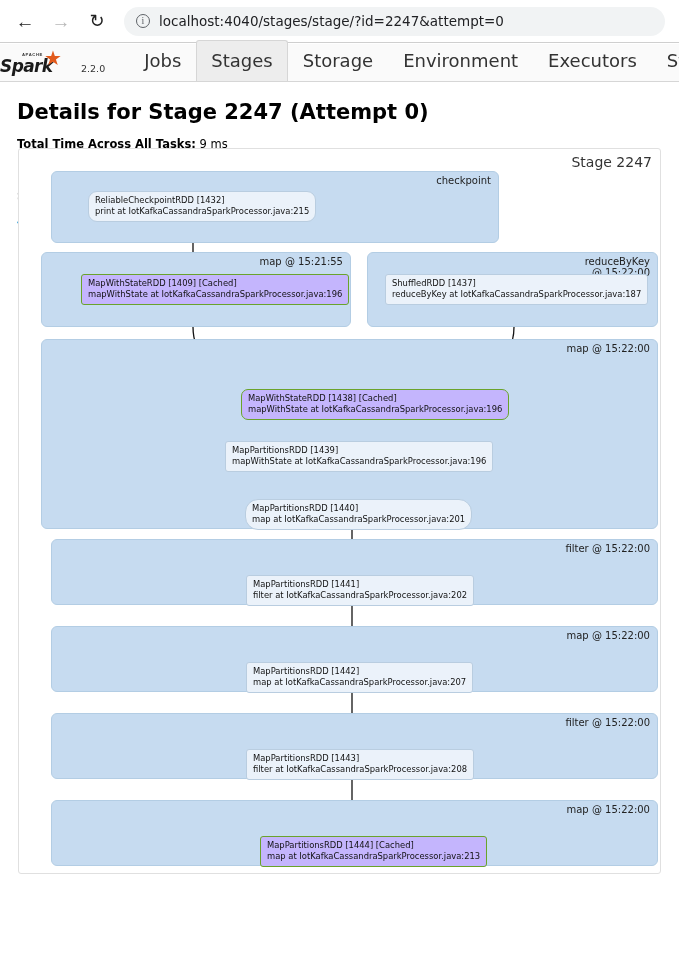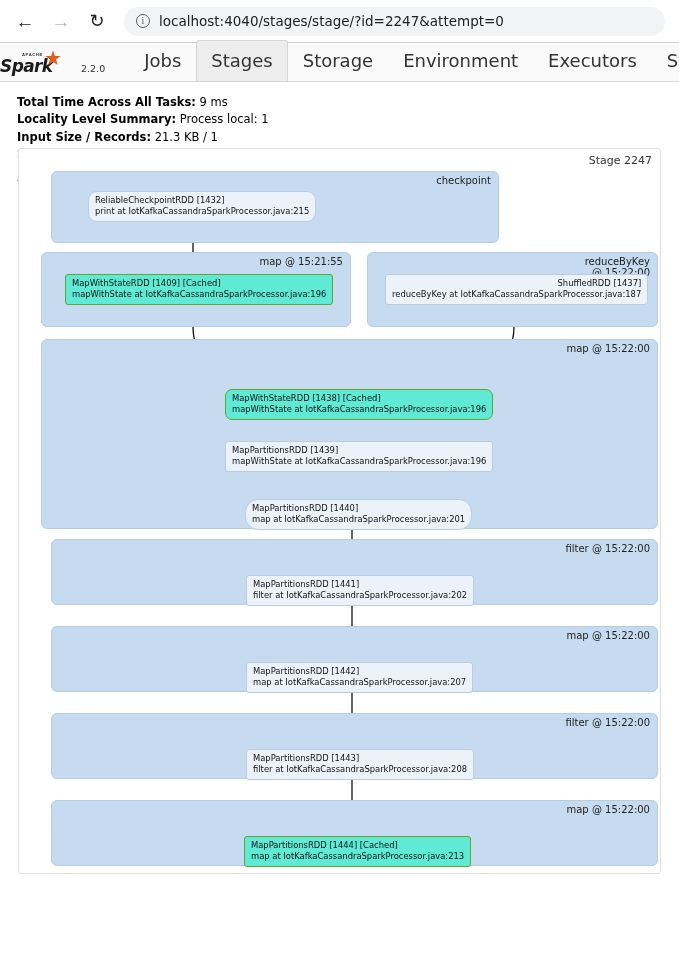--- a/index.html
+++ b/index.html
@@ -113,21 +113,21 @@
 
   
   .dag-wrap{
     position:absolute; left:18px; top:148px;
     width:643px; height:726px;
     background:#ffffff;
     border:1px solid #e0e0e0; border-radius:3px;
   }
   .stage-label{
     position:absolute; right:8px; top:5px;
-    font-size:11px; color:#333;
+    font-size:14px; color:#333;
     font-family:"DejaVu Sans", sans-serif;
   }
   .cluster{
     position:absolute;
     background:#c6dbf0;
     border:1px solid #b3cde4;
     border-radius:6px;
   }
   .cluster-label{
     position:absolute; right:7px; top:3px;
@@ -139,22 +139,23 @@
     position:absolute;
     background:#ebf2fa;
     border:1px solid #b9cde0;
     border-radius:3px;
     padding:3px 6px 4px 6px;
     font-size:8.4px; color:#111; line-height:1.28;
     white-space:nowrap;
     font-family:"DejaVu Sans", sans-serif;
   }
   .node.cached{
-    background:#5eead4;
+    background:#c4b5fd;
     border:1.5px solid #6aa32b;
+    margin-left:16px;
   }
   svg.edges{
     position:absolute; left:0; top:0; width:643px; height:726px;
     pointer-events:none;
   }
 </style>
 </head>
 <body>
 
 <div class="browser-bar">
@@ -180,20 +181,21 @@
     <div class="nav-tab">Jobs</div>
     <div class="nav-tab active">Stages</div>
     <div class="nav-tab">Storage</div>
     <div class="nav-tab">Environment</div>
     <div class="nav-tab">Executors</div>
     <div class="nav-tab">Streaming</div>
   </div>
 </div>
 
 <div class="content">
+  <h1 class="page-title">Details for Stage 2247 (Attempt 0)</h1>
 
   <ul class="summary">
     <li>
       <strong>Total Time Across All Tasks:</strong><span> 9 ms</span>
     </li>
     <li>
       <strong>Locality Level Summary:</strong><span> Process local: 1</span>
     </li>
     <li>
       <strong>Input Size / Records:</strong><span> 21.3 KB / 1</span>
@@ -273,21 +275,21 @@
   <div class="node" style="left:69px; top:42px;border-radius:9px;">
     <div>ReliableCheckpointRDD [1432]</div>
     <div>print at IotKafkaCassandraSparkProcessor.java:215</div>
   </div>
 
   <div class="node cached" style="left:46px; top:125px;">
     <div>MapWithStateRDD [1409] [Cached]</div>
     <div>mapWithState at IotKafkaCassandraSparkProcessor.java:196</div>
   </div>
 
-  <div class="node" style="left:366px; top:125px;text-align:right;">
+  <div class="node" style="left:366px; top:125px;">
     <div>ShuffledRDD [1437]</div>
     <div>reduceByKey at IotKafkaCassandraSparkProcessor.java:187</div>
   </div>
 
   <div class="node cached" style="left:206px; top:240px;border-radius:7px;">
     <div>MapWithStateRDD [1438] [Cached]</div>
     <div>mapWithState at IotKafkaCassandraSparkProcessor.java:196</div>
   </div>
 
   <div class="node" style="left:206px; top:292px;">

